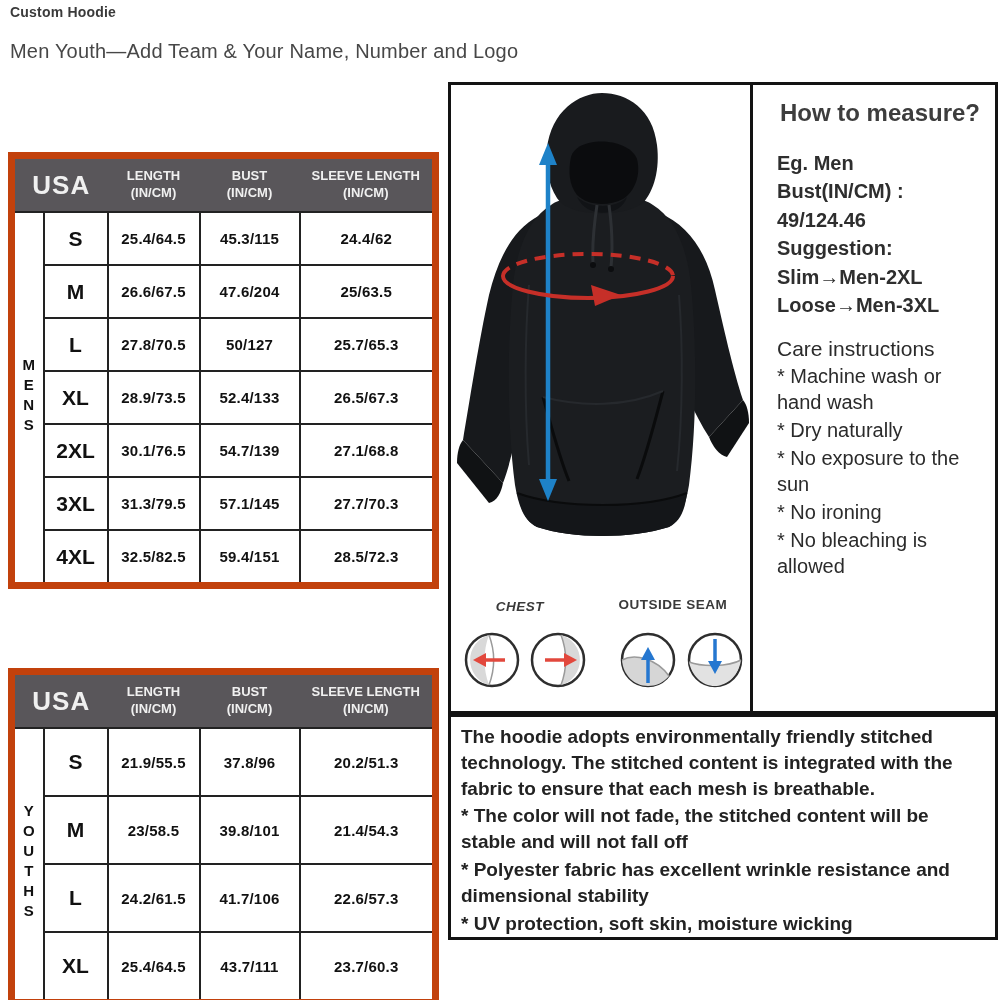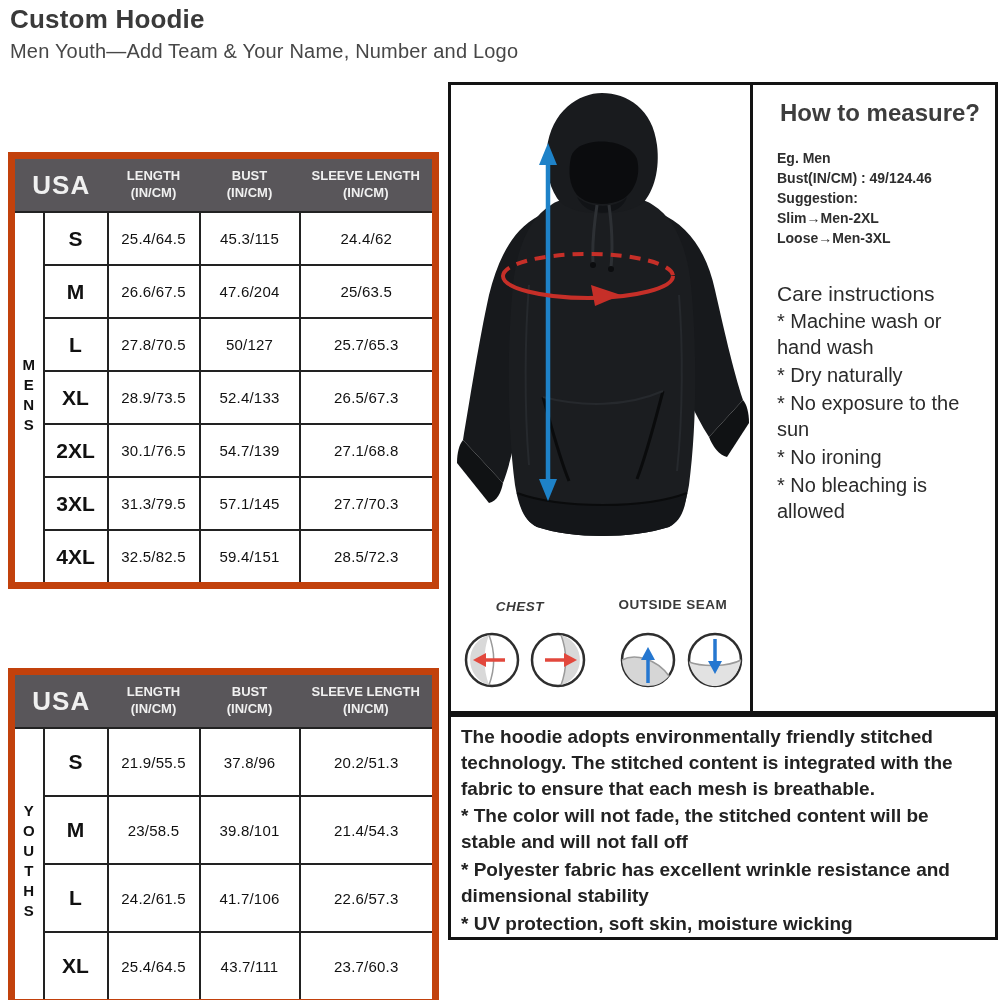--- a/index.html
+++ b/index.html
@@ -1,48 +1,48 @@
 <!DOCTYPE html>
 <html><head>
 <meta charset="utf-8">
 <style>
   html,body{margin:0;padding:0;}
   body{
     width:1000px;height:1000px;position:relative;background:#ffffff;
     font-family:"Liberation Sans",sans-serif;color:#333;overflow:hidden;
   }
   
-  .page-title{position:absolute;left:10px;top:4px;font-size:26px;font-weight:bold;color:#3a3a3a;letter-spacing:.2px;}
+  .page-title{position:absolute;left:10px;top:4px;font-size:14px;font-weight:bold;color:#3a3a3a;letter-spacing:.2px;}
   .page-subtitle{position:absolute;left:10px;top:40px;font-size:20px;color:#474747;letter-spacing:.2px;}
 
   
   .size-table{position:absolute;border-collapse:collapse;table-layout:fixed;width:424px;background:#a3a3a3;border:7px solid #c2410c;}
   .size-table thead th{background:#59565a;color:#f0f0f0;border:none;vertical-align:middle;}
   .size-table thead{border-bottom:2px solid #161616;}
   .usa-header{font-size:26px;font-weight:bold;letter-spacing:1px;text-align:center;}
   .col-header{font-size:13px;font-weight:bold;line-height:1.3;text-align:center;}
   .size-table td{border:2px solid #222;text-align:center;vertical-align:middle;background:#fff;}
   .size-cell{font-size:21px;font-weight:bold;color:#111;}
-  .value-cell{font-size:15px;font-weight:normal;color:#111;letter-spacing:.2px;}
+  .value-cell{font-size:15px;font-weight:bold;color:#111;letter-spacing:.2px;}
   .group-cell{width:32px;}
   .vertical-text{writing-mode:vertical-lr;text-orientation:upright;font-weight:bold;font-size:15px;letter-spacing:3px;color:#111;}
   .mens thead th{height:50px;}
   .mens tbody td{height:49px;}
   .youths thead th{height:50px;}
   .youths tbody td{height:64px;}
 
   
   .measure-panel{position:absolute;left:448px;top:82px;width:550px;height:632px;border:3px solid #131313;box-sizing:border-box;display:flex;background:#fff;}
   .hoodie-cell{width:302px;min-width:302px;border-right:3px solid #131313;box-sizing:border-box;position:relative;overflow:hidden;}
   .howto-cell{flex:1;padding:8px 12px 0 24px;overflow:hidden;}
   .howto-heading{font-size:24px;font-weight:bold;color:#3d3d3d;text-align:center;margin-top:6px;}
   .howto-body{font-size:19px;line-height:1.4;color:#2e2e2e;margin-top:12px;}
   .eg-block{margin-top:22px;}
-  .eg-line{font-size:14px;font-weight:bold;color:#2e2e2e;line-height:1.42;}
-  .care-heading{font-size:21px;color:#2b2b2b;margin-top:34px;}
+  .eg-line{font-size:20px;font-weight:bold;color:#2e2e2e;line-height:1.42;}
+  .care-heading{font-size:21px;color:#2b2b2b;margin-top:18px;}
   .care-line{font-size:20px;color:#2b2b2b;line-height:1.3;margin-top:2px;}
 
   .measure-label{position:absolute;font-size:13.5px;font-weight:bold;color:#3a3a3a;text-align:center;letter-spacing:.5px;}
   .chest-label{top:514px;left:4px;width:130px;font-style:italic;}
   .seam-label{top:512px;left:146px;width:152px;}
   .measure-icon{position:absolute;top:546px;width:58px;height:58px;}
   .icon-a{left:12px;} .icon-b{left:78px;} .icon-c{left:168px;} .icon-d{left:235px;}
   .hoodie-svg{position:absolute;left:0;top:0;}
 
   

